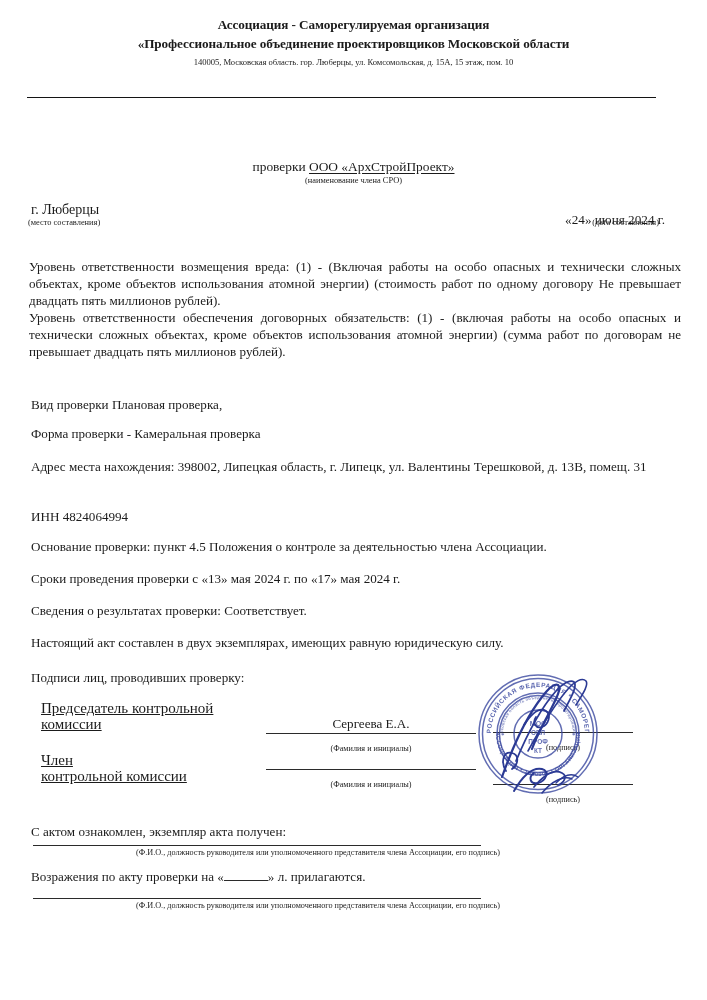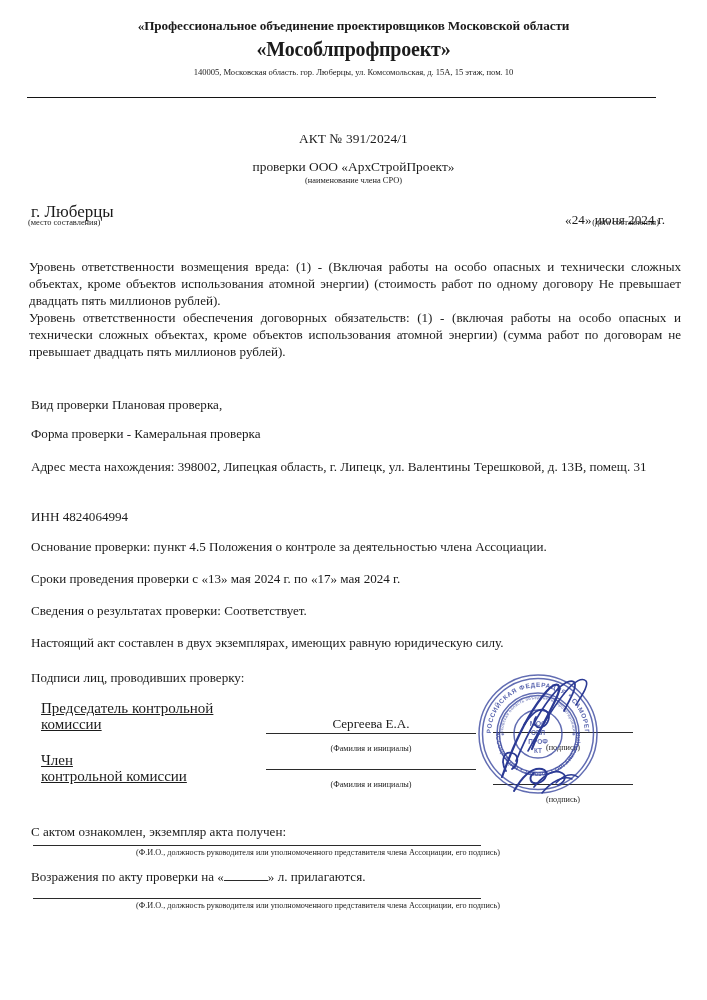--- a/index.html
+++ b/index.html
@@ -73,36 +73,37 @@
     letter-spacing: 0.1px;
   }
   .subject {
     position: absolute;
     left: 0; right: 0;
     top: 159px;
     text-align: center;
     font-size: 13.4px;
   }
   .subject .u {
+    text-decoration: underline;
     text-underline-offset: 2px;
   }
   .subject-note {
     position: absolute;
     left: 0; right: 0;
     top: 176px;
     text-align: center;
     font-size: 8.4px;
   }
 
   
   .place {
     position: absolute;
     left: 31px;
     top: 202px;
-    font-size: 17px;
+    font-size: 14px;
   }
   .place-note {
     position: absolute;
     left: 28px;
     top: 218px;
     font-size: 8.4px;
   }
   .date {
     position: absolute;
     right: 42px;
@@ -267,27 +268,26 @@
     height: 11px;
     vertical-align: baseline;
   }
 </style>
 </head>
 <body>
 
 <div class="page">
 
   <div class="letterhead">
+    <div class="lh-line1">Ассоциация - Саморегулируемая организация</div>
     <div class="lh-line2">«Профессиональное объединение проектировщиков Московской области</div>
-    <div class="lh-line3">«Мособлпрофпроект»</div>
     <div class="lh-addr">140005, Московская область. гор. Люберцы, ул. Комсомольская, д. 15А, 15 этаж, пом. 10</div>
   </div>
   <div class="hrule"></div>
 
-  <div class="actno">АКТ № 391/2024/1</div>
   <div class="subject">
     <span>проверки </span><span class="u">ООО «АрхСтройПроект»</span>
   </div>
   <div class="subject-note">(наименование члена СРО)</div>
 
   <div class="place">г. Люберцы</div>
   <div class="place-note">(место составления)</div>
   <div class="date">«24» июня 2024 г.</div>
   <div class="date-note">(дата составления)</div>
 

